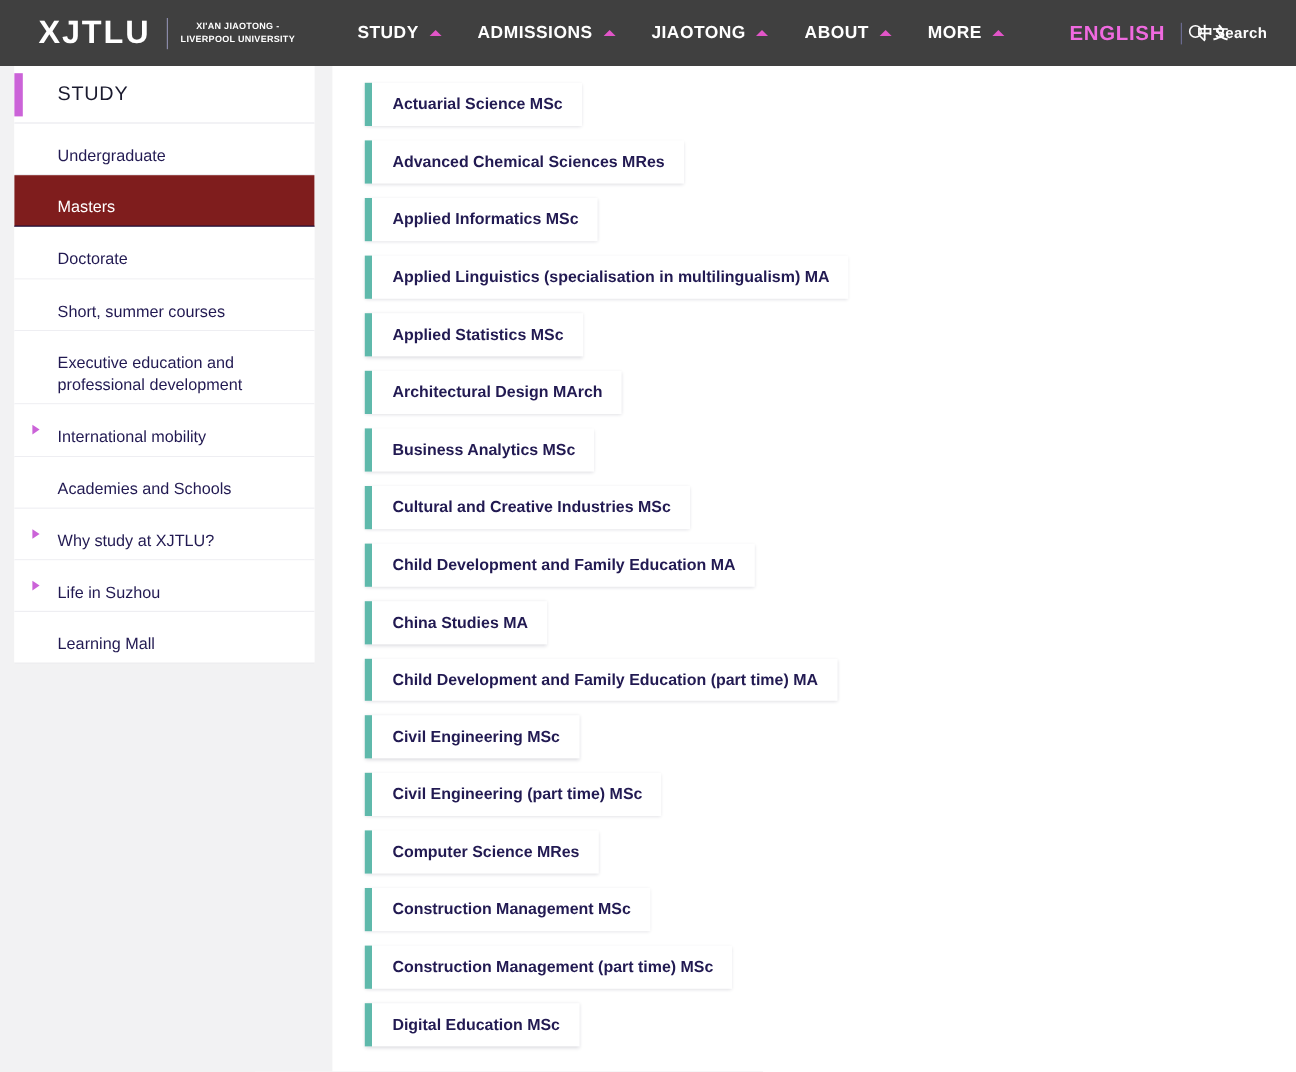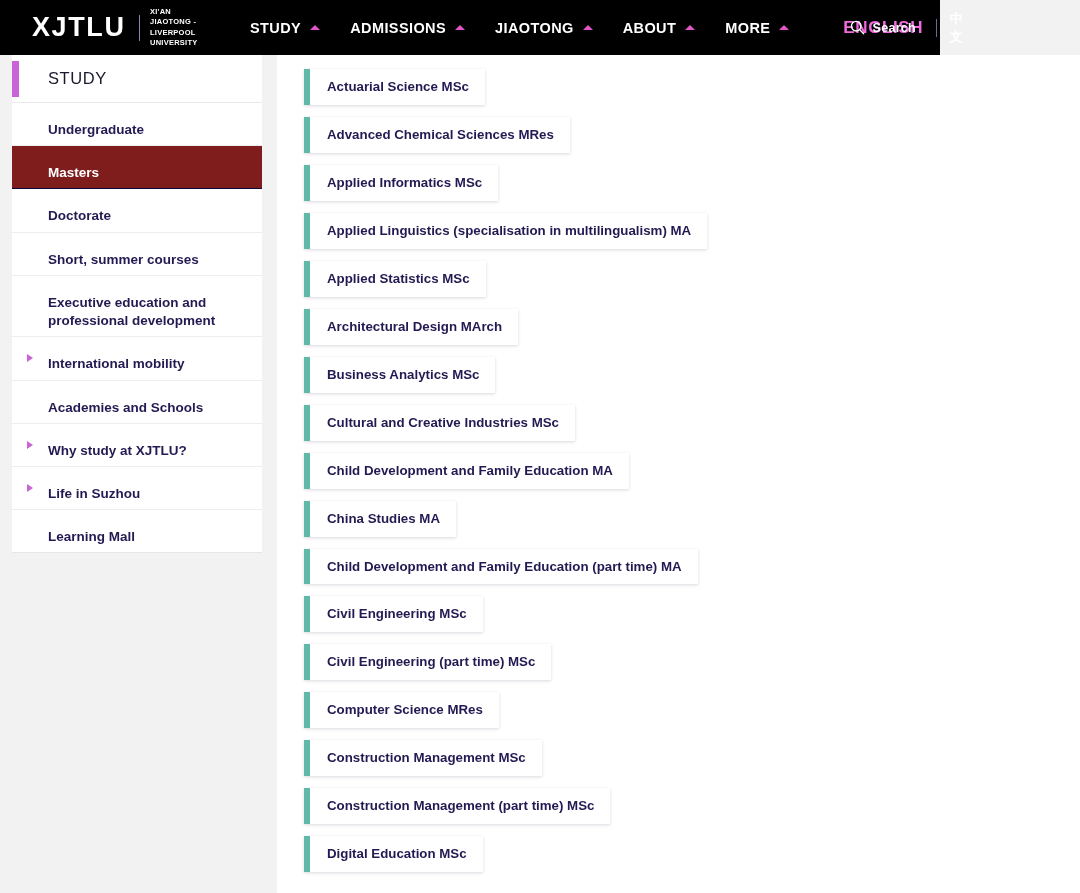--- a/index.html
+++ b/index.html
@@ -5,24 +5,25 @@
   * { margin:0; padding:0; box-sizing:border-box; }
   html, body {
     width:1080px; height:893px;
     background:#f2f2f3;
     font-family:"Liberation Sans", sans-serif;
     overflow:hidden;
   }
 
   
   .site-header{
-    height:55px; width:940px;
-    background:#000000;
+    height:55px; width:1080px;
+    background:#404040;
     display:flex; align-items:center;
     position:relative;
+    text-align:center;
   }
   .logo-block{
     display:flex; align-items:center;
     margin-left:32px; height:100%;
   }
   .logo-mark{
     color:#ffffff;
     font-size:27px;
     font-weight:bold;
     letter-spacing:1.6px;
@@ -139,21 +140,21 @@
   }
   .arrow-right{
     width:0;height:0;
     border-top:4.5px solid transparent;
     border-bottom:4.5px solid transparent;
     border-left:6px solid #cb63d8;
   }
   .sidebar-item-label{
     color:#221a52;
     font-size:13.5px;
-    font-weight:bold;
+    font-weight:normal;
     line-height:1.35;
     margin-top:12px;
   }
   .sidebar-item.active{
     background:#7f1d1d;
     border-bottom:1px solid #0a0a3c;
   }
   .sidebar-item.active .sidebar-item-label{ color:#ffffff; }
 
   

